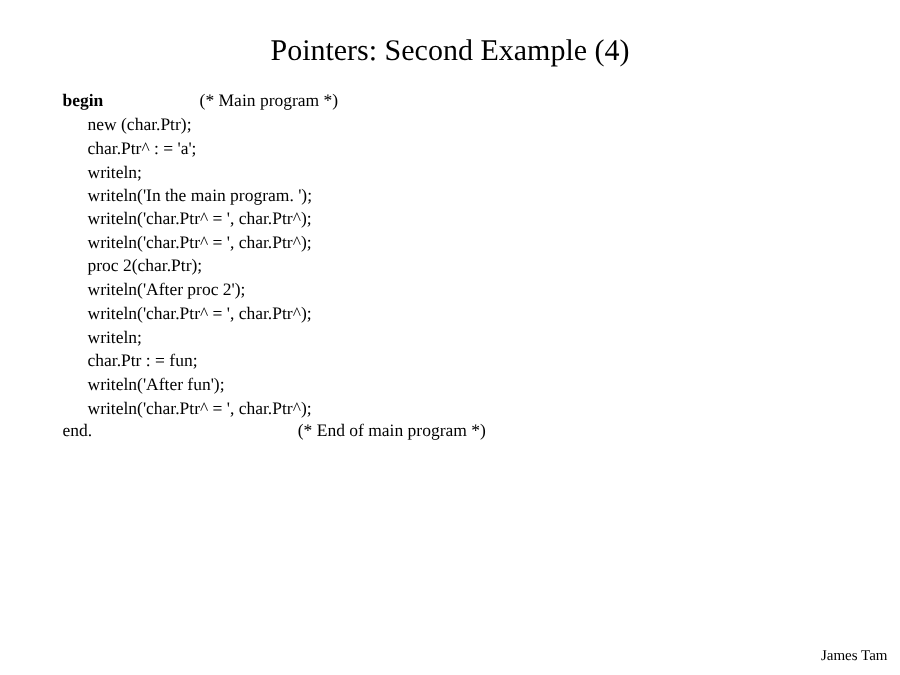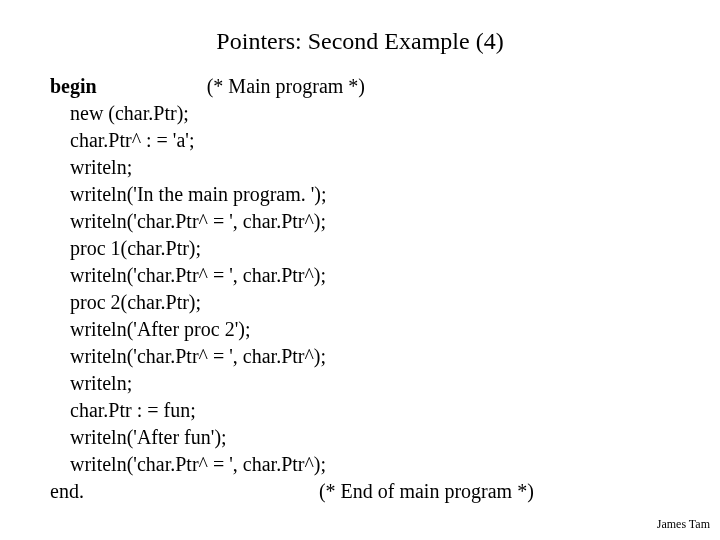--- a/index.html
+++ b/index.html
@@ -13,21 +13,21 @@
     }
     .title {
       text-align: center;
       font-size: 24px;
       font-weight: normal;
       padding-top: 28px;
       padding-bottom: 18px;
     }
     .code {
       padding-left: 50px;
-      font-size: 20px;
+      font-size: 14px;
       line-height: 1.35;
     }
     .line { white-space: pre; }
     .line span.kw { font-weight: bold; }
     .indent1 { padding-left: 20px; }
     .footer {
       position: absolute;
       bottom: 8px;
       right: 10px;
       font-size: 12px;
@@ -39,21 +39,20 @@
 
 <div class="title">Pointers: Second Example (4)</div>
 
 <div class="code">
   <div class="line"><span class="kw">begin</span>                      <span>(* Main program *)</span></div>
   <div class="line indent1">new (char.Ptr);</div>
   <div class="line indent1">char.Ptr^ : = 'a';</div>
   <div class="line indent1">writeln;</div>
   <div class="line indent1">writeln('In the main program. ');</div>
   <div class="line indent1">writeln('char.Ptr^ = ', char.Ptr^);</div>
-  <div class="line indent1">proc 1(char.Ptr);</div>
   <div class="line indent1">writeln('char.Ptr^ = ', char.Ptr^);</div>
   <div class="line indent1">proc 2(char.Ptr);</div>
   <div class="line indent1">writeln('After proc 2');</div>
   <div class="line indent1">writeln('char.Ptr^ = ', char.Ptr^);</div>
   <div class="line indent1">writeln;</div>
   <div class="line indent1">char.Ptr : = fun;</div>
   <div class="line indent1">writeln('After fun');</div>
   <div class="line indent1">writeln('char.Ptr^ = ', char.Ptr^);</div>
   <div class="line"><span>end.</span>                                               <span>(* End of main program *)</span></div>
 </div>

